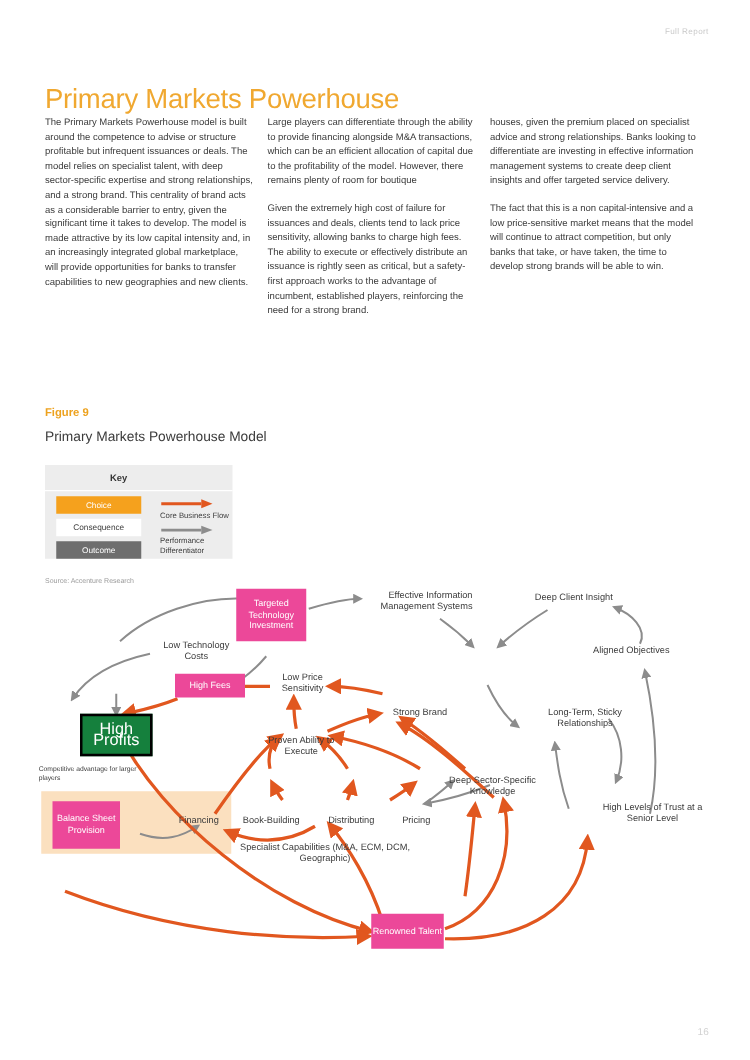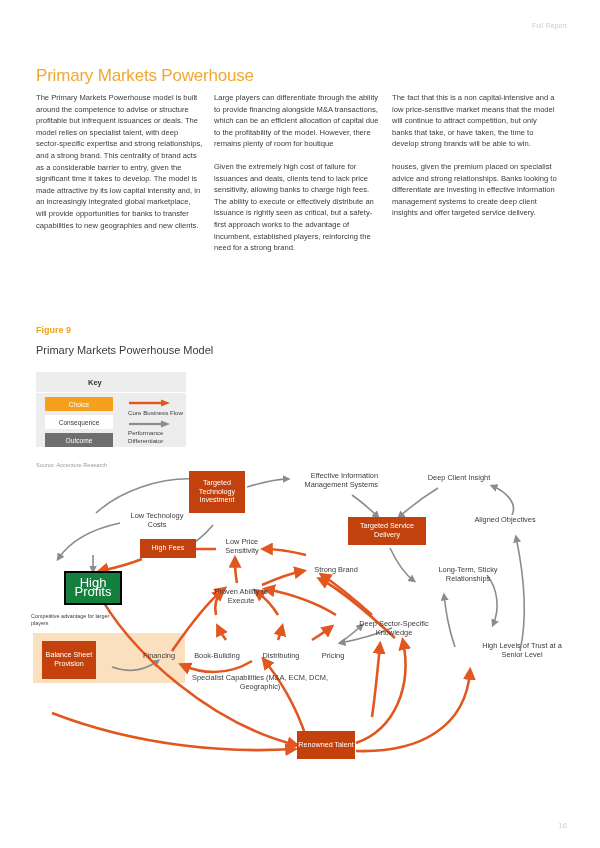--- a/index.html
+++ b/index.html
@@ -16,21 +16,21 @@
     font-size:6.5px;color:#c9c9c9;letter-spacing:.3px;
   }
   .page-number{
     position:absolute;bottom:18px;right:33px;
     font-size:8px;color:#d2d2d2;
   }
 
   
   .section-title{
     position:absolute;left:36px;top:66px;
-    font-size:17px;color:#f0a830;font-weight:400;letter-spacing:-.2px;
+    font-size:22px;color:#f0a830;font-weight:400;letter-spacing:-.2px;
   }
 
   
   .cols{position:absolute;left:36px;top:92px;width:530px;display:flex;gap:0;}
   .col{width:167px;margin-right:11px;}
   .col:last-child{margin-right:0;}
   .col p{
     margin:0 0 11px 0;
     font-size:7.6px;line-height:11.6px;color:#3b3b3b;
     text-align:left;
@@ -77,21 +77,21 @@
 
   
   .diagram{position:absolute;left:0;top:455px;width:600px;height:340px;}
   .diagram svg{position:absolute;left:0;top:0;width:600px;height:340px;}
 
   .node{
     position:absolute;text-align:center;font-size:7.4px;line-height:9.4px;
     color:#3b3b3b;
   }
   .node.box{
-    background:#c2410c;color:#ffffff;
+    background:#ec4899;color:#ffffff;
     display:flex;align-items:center;justify-content:center;
     font-size:7.2px;line-height:8.8px;
   }
   .node.boxgrey{
     background:#15803d;color:#ffffff;border:2px solid #000000;
     display:flex;align-items:center;justify-content:center;
     font-size:13px;line-height:8.8px;
   }
   .band{
     position:absolute;background:#fbe0bf;
@@ -111,22 +111,22 @@
 
   <div class="cols">
     <div class="col">
       <p>The Primary Markets Powerhouse model is built around the competence to advise or structure profitable but infrequent issuances or deals. The model relies on specialist talent, with deep sector-specific expertise and strong relationships, and a strong brand. This centrality of brand acts as a considerable barrier to entry, given the significant time it takes to develop. The model is made attractive by its low capital intensity and, in an increasingly integrated global marketplace, will provide opportunities for banks to transfer capabilities to new geographies and new clients.</p>
     </div>
     <div class="col">
       <p>Large players can differentiate through the ability to provide financing alongside M&amp;A transactions, which can be an efficient allocation of capital due to the profitability of the model. However, there remains plenty of room for boutique</p>
       <p>Given the extremely high cost of failure for issuances and deals, clients tend to lack price sensitivity, allowing banks to charge high fees. The ability to execute or effectively distribute an issuance is rightly seen as critical, but a safety-first approach works to the advantage of incumbent, established players, reinforcing the need for a strong brand.</p>
     </div>
     <div class="col">
+      <p>houses, given the premium placed on specialist advice and strong relationships. Banks looking to differentiate are investing in effective information management systems to create deep client insights and offer targeted service delivery.</p>
       <p>The fact that this is a non capital-intensive and a low price-sensitive market means that the model will continue to attract competition, but only banks that take, or have taken, the time to develop strong brands will be able to win.</p>
-      <p>houses, given the premium placed on specialist advice and strong relationships. Banks looking to differentiate are investing in effective information management systems to create deep client insights and offer targeted service delivery.</p>
     </div>
   </div>
 
   <div class="fig-label">Figure 9</div>
   <div class="fig-title">Primary Markets Powerhouse Model</div>
 
   <div class="key-box">
     <div class="key-title">Key</div>
     <div class="key-divider"></div>
 
@@ -244,21 +244,20 @@
     </svg>
 
     <div class="node box" style="left:189px;top:16px;width:56px;height:42px;">Targeted Technology Investment</div>
 
     <div class="node" style="left:286px;top:16px;width:92px;text-align:right;">Effective Information Management Systems</div>
 
     <div class="node" style="left:418px;top:18px;width:82px;">Deep Client Insight</div>
 
     <div class="node" style="left:122px;top:56px;width:70px;">Low Technology Costs</div>
 
-    <div class="node box" style="left:348px;top:62px;width:78px;height:28px;">Targeted Service Delivery</div>
 
     <div class="node" style="left:466px;top:60px;width:78px;">Aligned Objectives</div>
 
     <div class="node box" style="left:140px;top:84px;width:56px;height:19px;">High Fees</div>
 
     <div class="node" style="left:214px;top:82px;width:56px;">Low Price Sensitivity</div>
 
     <div class="node" style="left:305px;top:110px;width:62px;">Strong Brand</div>
 
     <div class="node" style="left:428px;top:110px;width:80px;">Long-Term, Sticky Relationships</div>

